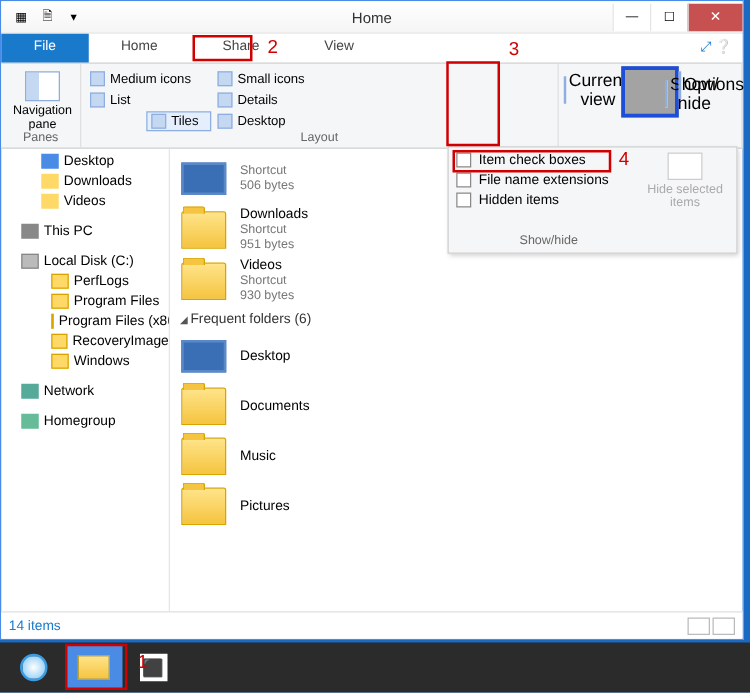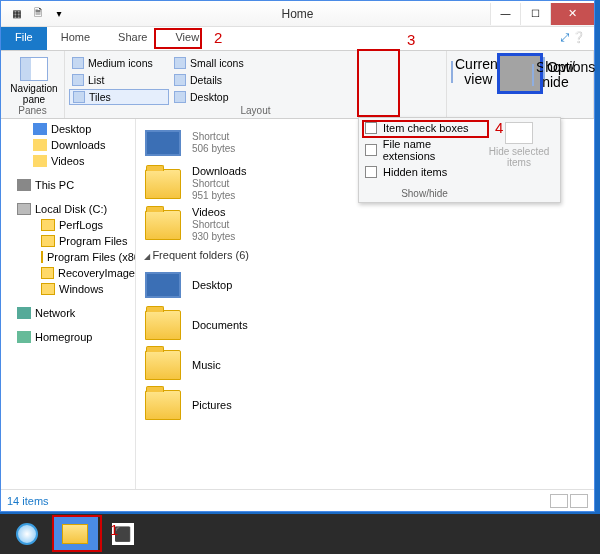--- a/index.html
+++ b/index.html
@@ -11,33 +11,33 @@
 .titlebar .qat span { width: 20px; height: 18px; display:flex; align-items:center; justify-content:center; font-size:10px; }
 .titlebar .title { position: absolute; left: 50%; transform: translateX(-50%); font-size: 12px; color: #333; }
 .titlebar .winbtns { margin-left: auto; display: flex; }
 .winbtn { width: 30px; height: 22px; display:flex; align-items:center; justify-content:center; font-size:10px; background: #fff; border-left:1px solid #e5e5e5;}
 .winbtn.close { background: #c75050; color:#fff; width: 44px; }
 .winbtn.close::before { content:"✕"; font-size:11px; }
 .winbtn.min::before { content:"—"; font-size:10px; }
 .winbtn.max::before { content:"☐"; font-size:10px; }
 
 .tabs { height: 24px; display: flex; align-items: stretch; background: #fff; border-bottom: 1px solid #d0d0d0; position: relative;}
-.tab { padding: 4px 14px; font-size: 11px; color: #444; cursor: pointer; }
+.tab { padding: 4px 26px; font-size: 11px; color: #444; cursor: pointer; }
 .tab.file { background: #1979ca; color: #fff; }
 .tab.view { position: relative; }
 .help-area { margin-left: auto; padding: 4px 8px; font-size: 11px; color: #1979ca; }
 
 .ribbon { height: 68px; background: #f5f6f7; border-bottom: 1px solid #d0d0d0; display: flex; }
 .rgroup { border-right: 1px solid #e0e0e0; padding: 2px 4px; display:flex; flex-direction:column; justify-content: space-between;}
 .rgroup .glabel { font-size: 10px; color: #666; text-align: center; padding-bottom: 1px;}
 .navpane-btn { width: 58px; display:flex; flex-direction:column; align-items:center; font-size:10px; gap:2px; padding-top:4px; }
 .navpane-btn .ic { width:28px; height:24px; border:1px solid #8faee0; background: linear-gradient(to right,#c5d8f2 40%,#fff 40%); }
 .layout-grid { display:grid; grid-template-columns: 100px 100px; grid-auto-rows: 16px; gap:1px 2px; align-content:start; }
 .lgbtn { font-size: 10.5px; display:flex; align-items:center; gap:4px; padding:0 3px; cursor:pointer; }
-.lgbtn.sel { border:1px solid #8faee0; background:#e5eefc; }
+.lgbtn.sel { border:1px solid #8faee0; background:#e5eefc;margin-left:48px; }
 .lgic { width:12px; height:12px; background:#c5d8f2; border:1px solid #8faee0; }
 .vert-btn { width:46px; display:flex; flex-direction:row; align-items:center; font-size:14px; text-align:center; padding-top:4px; gap:2px; line-height:1.1; cursor:pointer; }
 .vert-btn .vic { width:26px; height:22px; border:1px solid #8faee0; background:#fff; }
 .vert-btn.sel { border:3px solid #1d4ed8; background:#a3a3a3;padding-left:32px; }
 
 .body-area { position:absolute; top:118px; bottom:22px; left:0; right:0; display:flex; }
 .tree { width:135px; border-right:1px solid #e5e5e5; overflow:hidden; font-size:11px; padding-top:2px;}
 .tnode { display:flex; align-items:center; gap:4px; padding:2px 0 2px 16px; cursor:pointer; white-space:nowrap; }
 .tnode.sub { padding-left: 32px; }
 .tnode.sub2 { padding-left: 40px; }
@@ -55,21 +55,21 @@
 .item-ic { width:42px; height:36px; display:flex; align-items:center; justify-content:center; }
 .bigfolder { width:36px; height:30px; background:linear-gradient(#ffe48a,#f5c440); border:1px solid #d9a400; border-radius:2px 2px 0 0; position:relative;}
 .bigfolder::before{content:""; position:absolute; top:-5px; left:0; width:16px; height:5px; background:#f5c440; border:1px solid #d9a400; border-bottom:none; border-radius:2px 2px 0 0;}
 .deskic { width:36px; height:26px; background:#3b6fb5; border:2px solid #5a88c8; }
 .item-txt { line-height:1.2; }
 .item-txt .nm { color:#000; }
 .item-txt .meta { color:#777; font-size:10px; }
 .ghead { padding:4px 0 4px 2px; font-size:11px; color:#333; }
 .ghead::before { content:"◢ "; font-size:8px; color:#555;}
 
-.popup { position:absolute; top:117px; left:358px; width:203px; height:86px; background:#f5f6f7; border:1px solid #cfcfcf; box-shadow:1px 2px 4px rgba(0,0,0,.2); padding:4px 6px; font-size:11px; display:flex; }
+.popup { position:absolute; top:117px; left:358px; width:232px; height:86px; background:#f5f6f7; border:1px solid #cfcfcf; box-shadow:1px 2px 4px rgba(0,0,0,.2); padding:4px 6px; font-size:11px; display:flex; }
 .pcol { flex:1; display:flex; flex-direction:column; gap:4px; }
 .pchk { display:flex; align-items:center; gap:6px; cursor:pointer;}
 .pchk .box { width:12px; height:12px; border:1px solid #888; background:#fff; }
 .popup .plabel { font-size:10px; color:#666; text-align:center; margin-top:auto; padding-top:6px; }
 .popup .hide-sel { width:70px; display:flex; flex-direction:column; align-items:center; font-size:10px; text-align:center; color:#aaa; gap:2px;}
 .popup .hide-sel .hic{ width:28px; height:22px; border:1px solid #ccc; background:#fff; }
 
 .statusbar { position:absolute; bottom:0; left:0; right:0; height:22px; border-top:1px solid #e0e0e0; background:#fff; font-size:11px; color:#1979ca; display:flex; align-items:center; padding:0 6px;}
 .statusbar .viewsw { margin-left:auto; display:flex; gap:2px; }
 .viewsw span { width:18px; height:14px; border:1px solid #bbb; }

